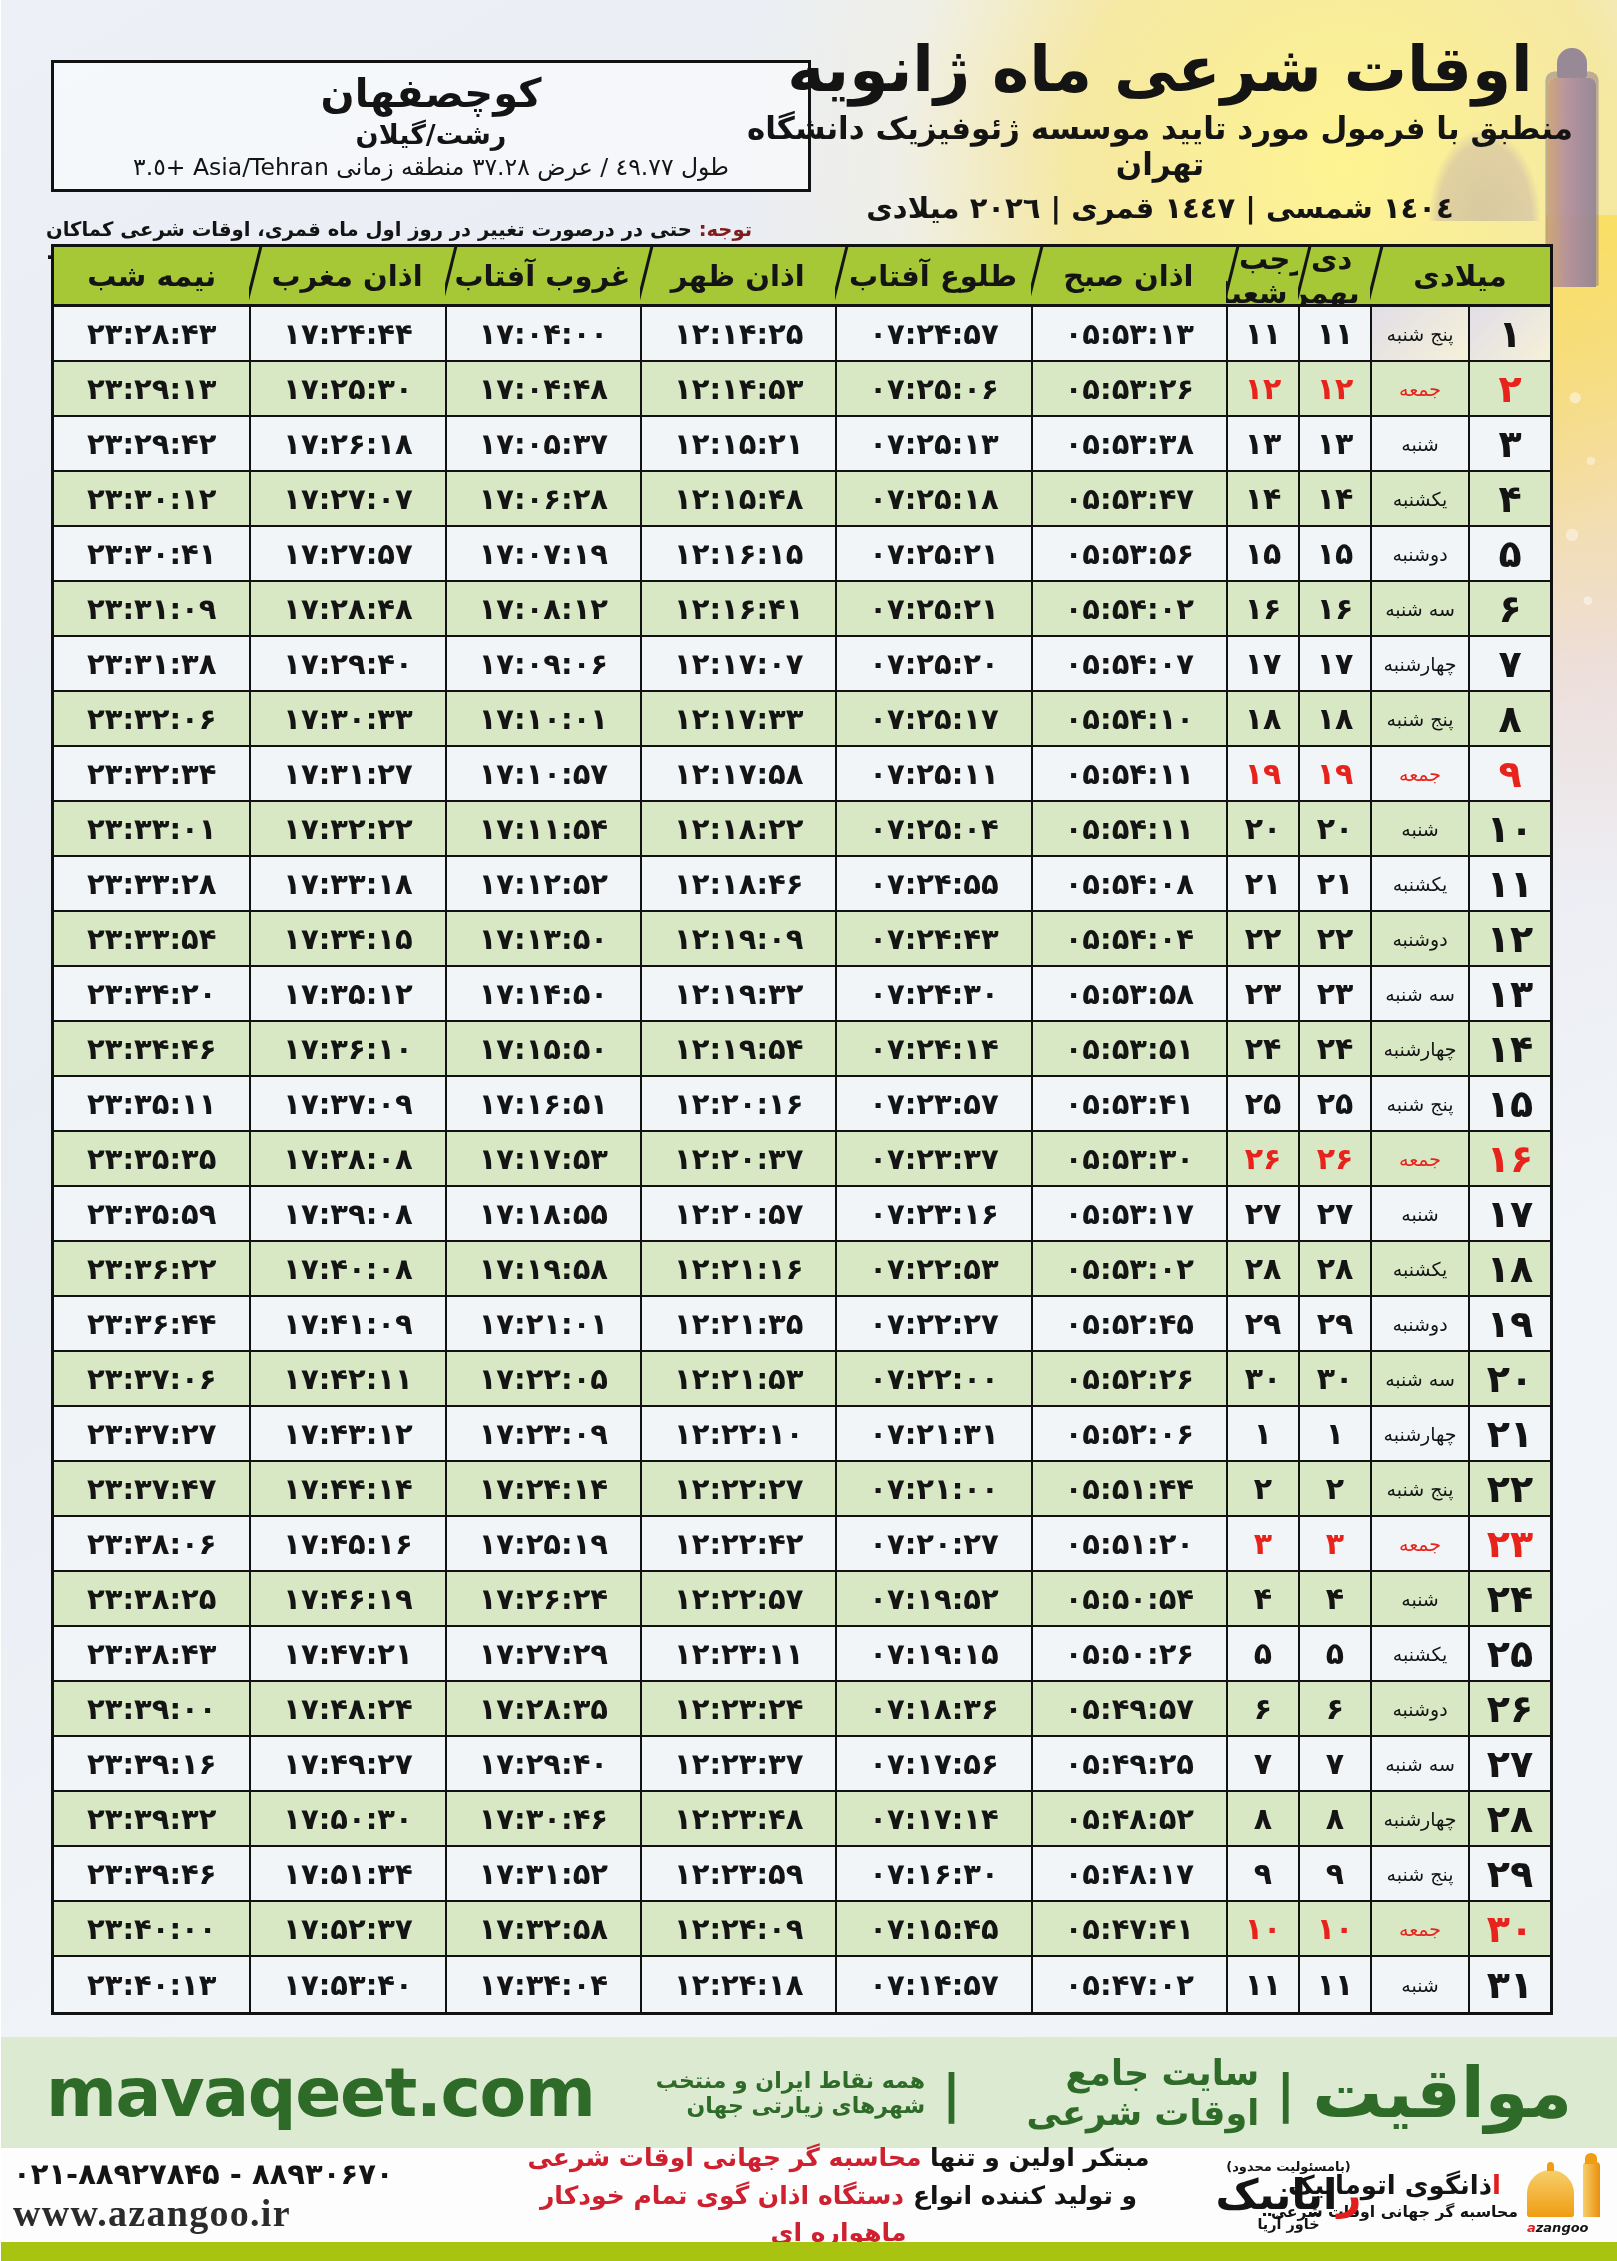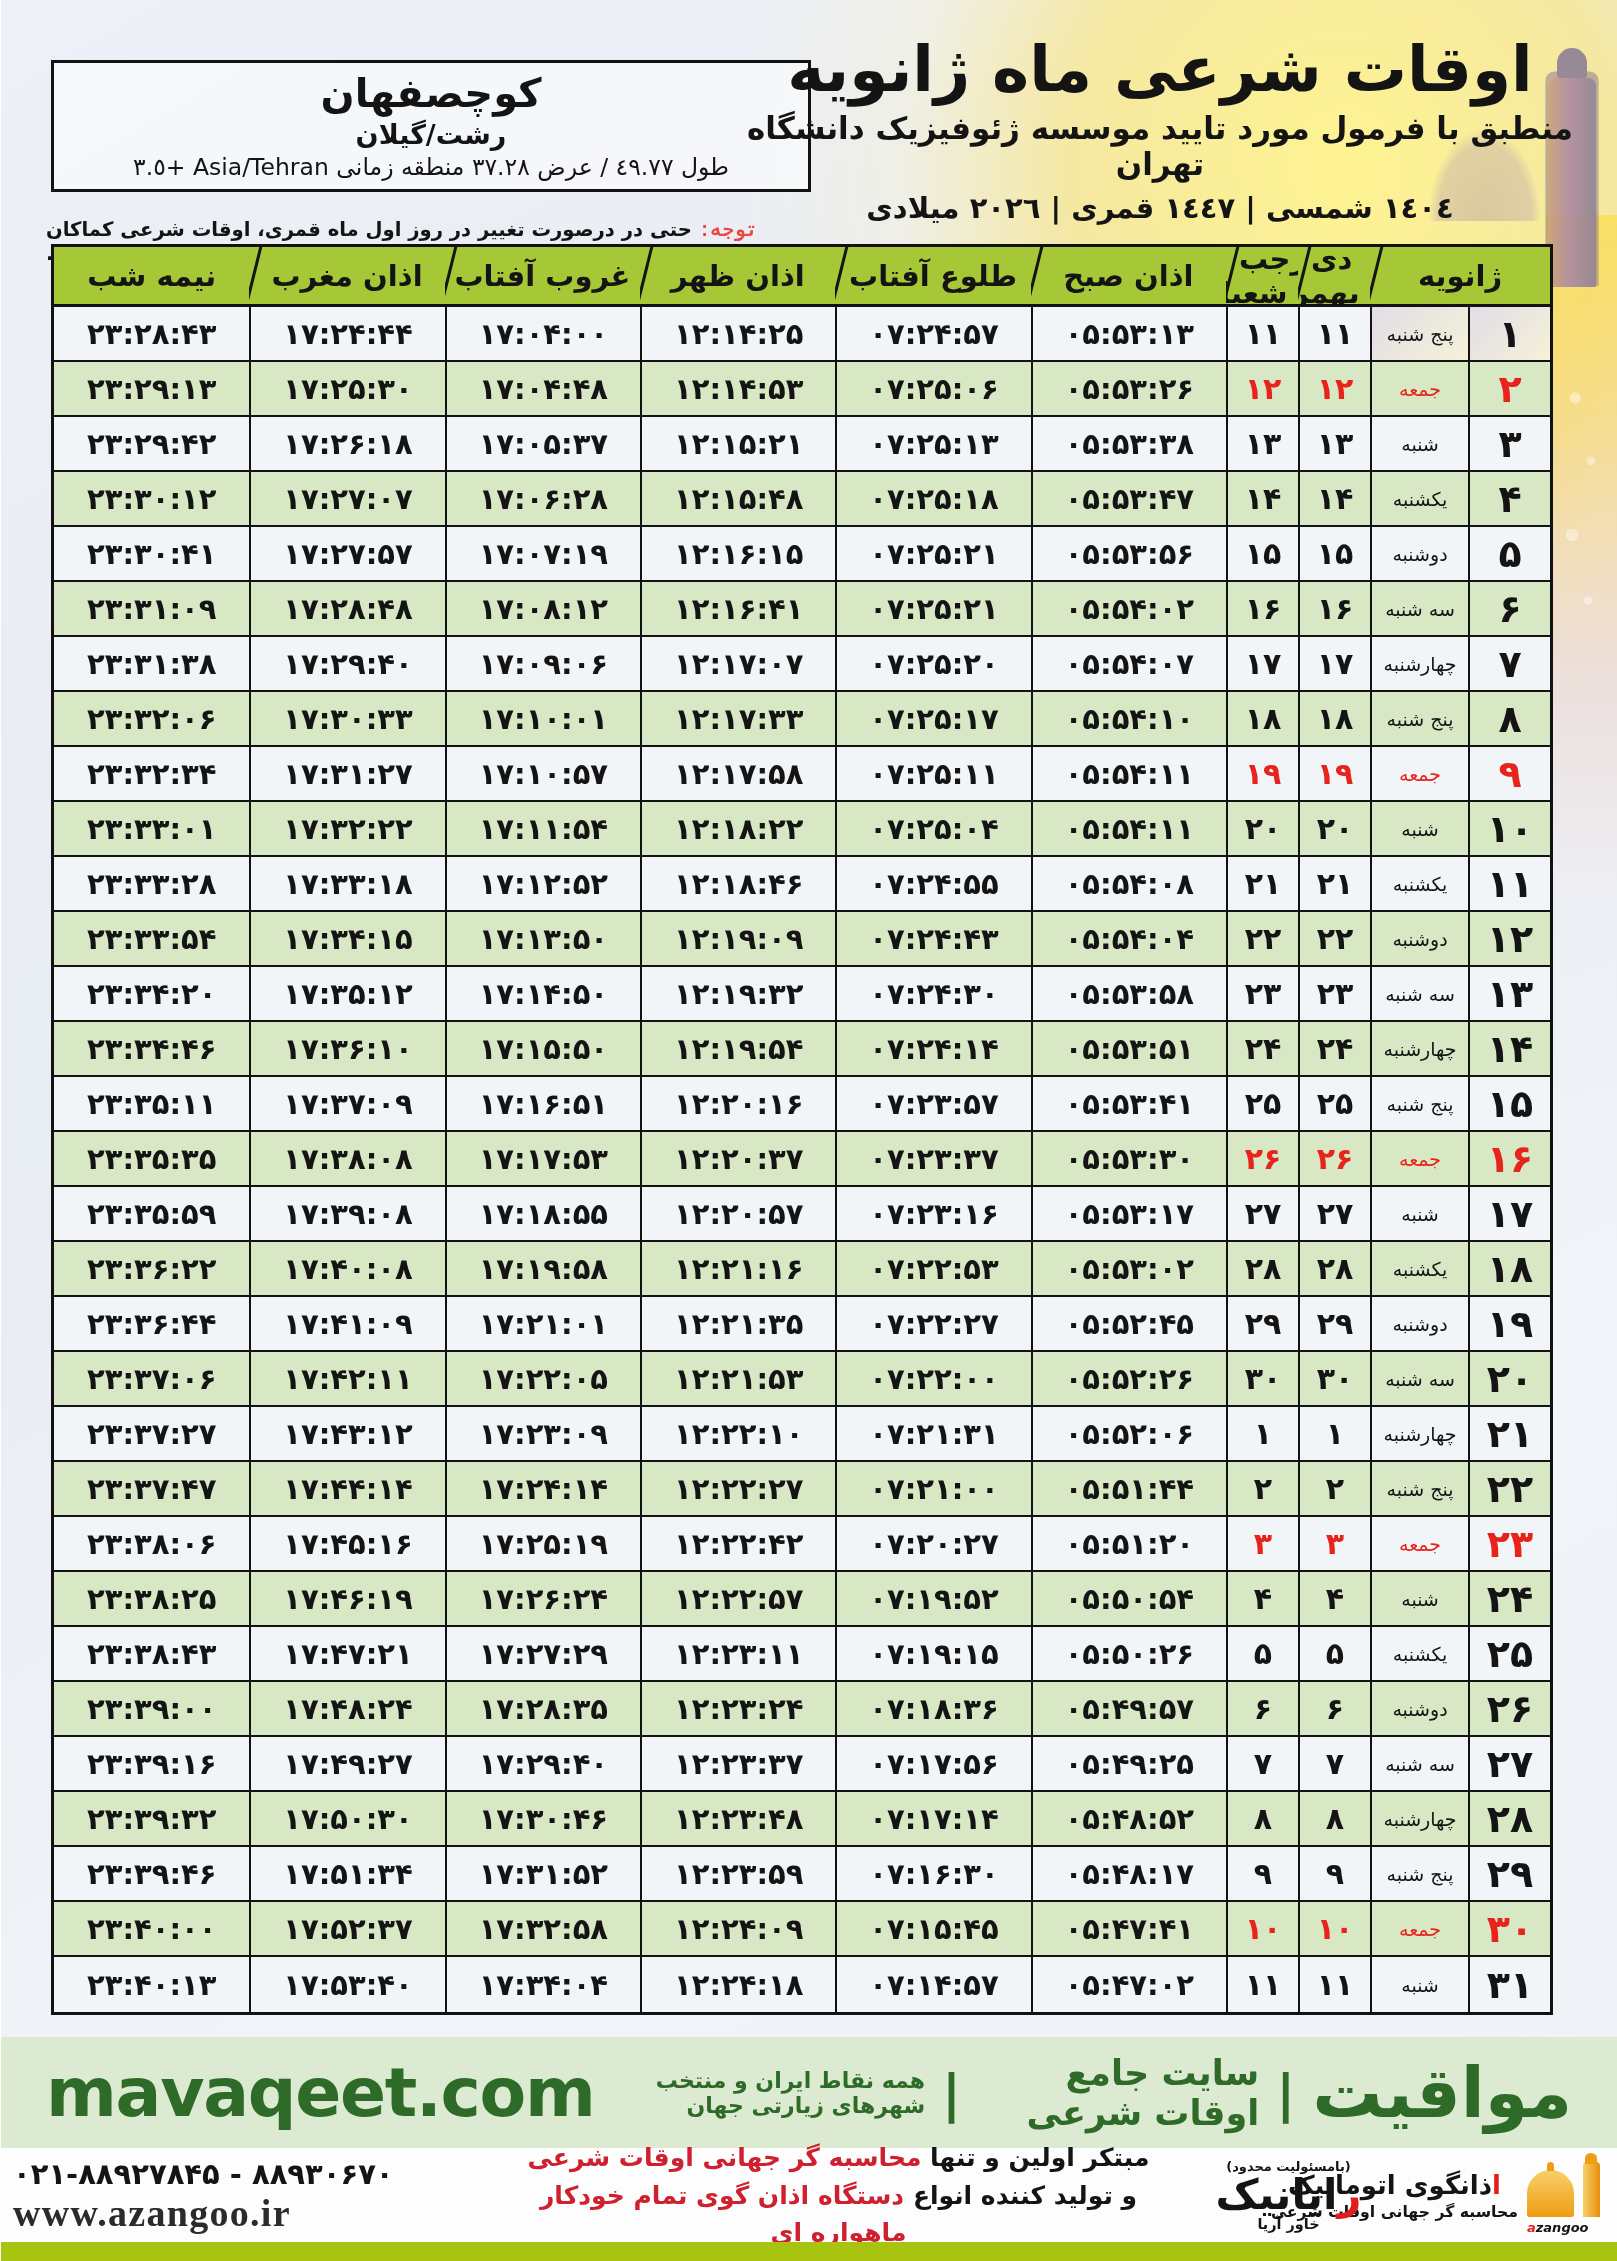--- a/index.html
+++ b/index.html
@@ -42,21 +42,21 @@
   .city-prov { font-size:27px; font-weight:bold; }
   .city-coords { font-size:23.5px; font-weight:normal; direction:rtl; }
 
   .title-block { position:absolute; right:37px; top:34px; width:842px; z-index:2; text-align:center; }
   .main-title { font-size:63px; font-weight:bold; line-height:1.15; }
   .sub-title { font-size:31px; font-weight:bold; margin-top:3.9px; }
   .date-line { font-size:29px; font-weight:bold; margin-top:9px; }
 
   .note-line { position:absolute; left:46px; top:218px; width:731px; z-index:2;
     direction:rtl; text-align:left; font-size:19.6px; font-weight:bold; }
-  .note-label { color:#ef4444;font-family:Liberation Mono, monospace; }
+  .note-label { color:#7f1d1d; }
 
   
   .ptable { position:absolute; left:51px; top:244px; width:1502px; z-index:2;
     border:3.9px solid #121212; direction:rtl; background:transparent; }
   .grid-row { display:grid; direction:rtl;
     grid-template-columns:82px 98px 72px 72px 1fr 1fr 1fr 1fr 1fr 1fr; }
   .thead { background:#a6c736; height:60px; border-bottom:3.9px solid #121212; }
   .thead > div { position:relative; display:flex; align-items:center; justify-content:center;
     font-weight:bold; font-size:29px; overflow:hidden; }
   .thead > div:not(:last-child):after { content:""; position:absolute; left:2.6px; top:-5.2px; height:120%;
@@ -143,21 +143,21 @@
   <div class="sub-title">منطبق با فرمول مورد تایید موسسه ژئوفیزیک دانشگاه تهران</div>
   <div class="date-line">١٤٠٤ شمسی | ١٤٤٧ قمری | ٢٠٢٦ میلادی</div>
 </div>
 
 <div class="note-line">
   <span class="note-label">توجه:</span><span> حتی در درصورت تغییر در روز اول ماه قمری، اوقات شرعی کماکان برای روزهای شمسی و میلادی معتبر است.</span>
 </div>
 
 <div class="ptable">
   <div class="grid-row thead">
-    <div class="th-jan">ژانویه</div>
+    <div class="th-jan">میلادی</div>
     <div class="th-split">
       <span class="t">دی</span>
       <span class="b">بهمن</span>
     </div>
     <div class="th-split">
       <span class="t">رجب</span>
       <span class="b">شعبان</span>
     </div>
     <div>اذان صبح</div>
     <div>طلوع آفتاب</div>

